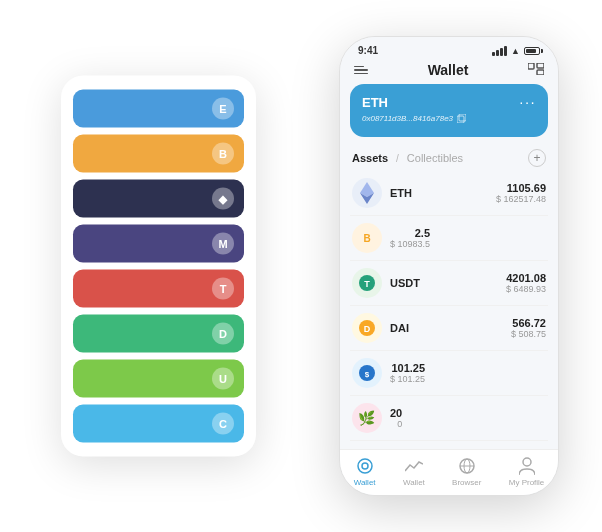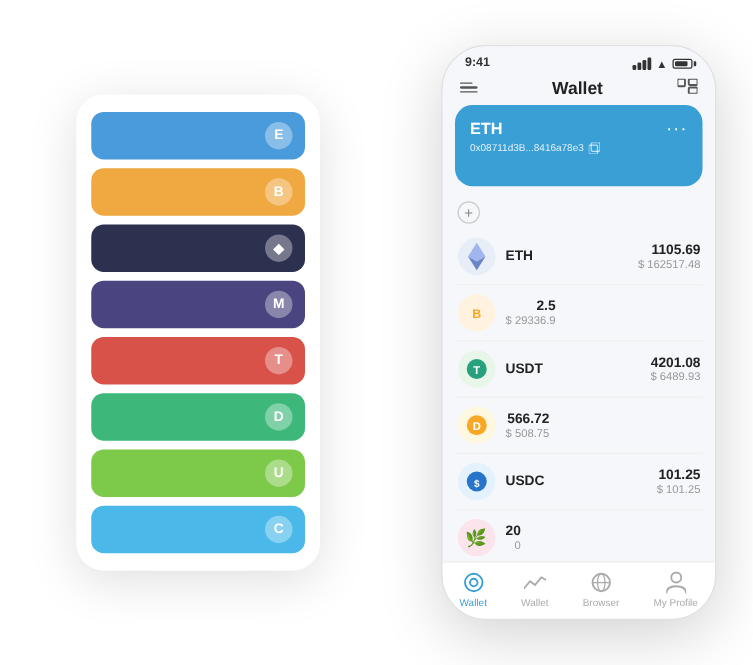--- a/index.html
+++ b/index.html
@@ -68,21 +68,21 @@
     .card-dark { background: #2d3150; }
     .card-purple { background: #4a4580; }
     .card-red { background: #d9524a; }
     .card-green { background: #3db87a; }
     .card-light-green { background: #7dc94a; }
     .card-sky { background: #4ab8e8; }
 
     
     .phone {
       position: absolute;
-      right: 18px;
+      right: 32px;
       top: 50%;
       transform: translateY(-50%);
       width: 220px;
       height: 460px;
       background: #f5f7fa;
       border-radius: 36px;
       box-shadow: 0 12px 50px rgba(0,0,0,0.18);
       border: 1.5px solid #e0e0e0;
       overflow: hidden;
       z-index: 2;
@@ -193,24 +193,25 @@
     }
 
     .eth-card-dots {
       font-size: 14px;
       letter-spacing: 1px;
     }
 
     .eth-card-address {
       font-size: 8px;
       opacity: 0.85;
-      margin-bottom: 16px;
+      margin-bottom: 4px;
       display: flex;
       align-items: center;
       gap: 4px;
+      font-style: italic;
     }
 
     .eth-card-balance {
       font-size: 20px;
       font-weight: 700;
       text-align: right;
     }
 
     .eth-card-balance span {
       font-size: 13px;
@@ -433,20 +434,25 @@
       <div class="eth-card-address">
         <span>0x08711d3B...8416a78e3</span>
         <svg width="9" height="9" viewBox="0 0 9 9">
           <rect x="0" y="2" width="7" height="7" rx="1" fill="none" stroke="rgba(255,255,255,0.8)" stroke-width="1"></rect>
           <rect x="2" y="0" width="7" height="7" rx="1" fill="none" stroke="rgba(255,255,255,0.8)" stroke-width="1"></rect>
         </svg>
       </div>
     </div>
 
     <div class="assets-header">
+      <div class="assets-tabs">
+        <span class="assets-tab-active">Assets</span>
+        <span class="assets-tab-divider">/</span>
+        <span class="assets-tab-inactive">Collectibles</span>
+      </div>
       <div class="assets-add">
         <span>+</span>
       </div>
     </div>
 
     <div class="asset-list">
 
       <div class="asset-row">
         <div class="asset-icon eth-icon">
           <svg width="14" height="22" viewBox="0 0 14 22">
@@ -463,21 +469,21 @@
 
       <div class="asset-row">
         <div class="asset-icon imbtc-icon" style="font-size:11px; font-weight:bold; color:#f5a623;">
           <svg width="16" height="16" viewBox="0 0 16 16">
             <circle cx="8" cy="8" r="7" fill="#fff3e0"></circle>
             <text x="8" y="12" text-anchor="middle" font-size="10" font-weight="bold" fill="#f5a623">B</text>
           </svg>
         </div>
         <div class="asset-amounts">
           <div class="asset-amount-main">2.5</div>
-          <div class="asset-amount-usd">$ 29336.9</div>
+          <div class="asset-amount-usd">$ 10983.5</div>
         </div>
       </div>
 
       <div class="asset-row">
         <div class="asset-icon usdt-icon">
           <svg width="18" height="18" viewBox="0 0 18 18">
             <circle cx="9" cy="9" r="8" fill="#26a17b"></circle>
             <text x="9" y="13" text-anchor="middle" font-size="9" font-weight="bold" fill="#fff">T</text>
           </svg>
         </div>
@@ -488,34 +494,34 @@
         </div>
       </div>
 
       <div class="asset-row">
         <div class="asset-icon dai-icon">
           <svg width="18" height="18" viewBox="0 0 18 18">
             <circle cx="9" cy="9" r="8" fill="#f9a825"></circle>
             <text x="9" y="13" text-anchor="middle" font-size="9" font-weight="bold" fill="#fff">D</text>
           </svg>
         </div>
+        <span class="asset-name">DAI</span>
         <div class="asset-amounts">
           <div class="asset-amount-main">566.72</div>
           <div class="asset-amount-usd">$ 508.75</div>
         </div>
       </div>
 
       <div class="asset-row">
         <div class="asset-icon usdc-icon">
           <svg width="18" height="18" viewBox="0 0 18 18">
             <circle cx="9" cy="9" r="8" fill="#2775ca"></circle>
             <text x="9" y="13" text-anchor="middle" font-size="8" font-weight="bold" fill="#fff">$</text>
           </svg>
         </div>
-        <span class="asset-name">USDC</span>
         <div class="asset-amounts">
           <div class="asset-amount-main">101.25</div>
           <div class="asset-amount-usd">$ 101.25</div>
         </div>
       </div>
 
       <div class="asset-row">
         <div class="asset-icon tft-icon" style="font-size:14px;">
           🌿
         </div>

